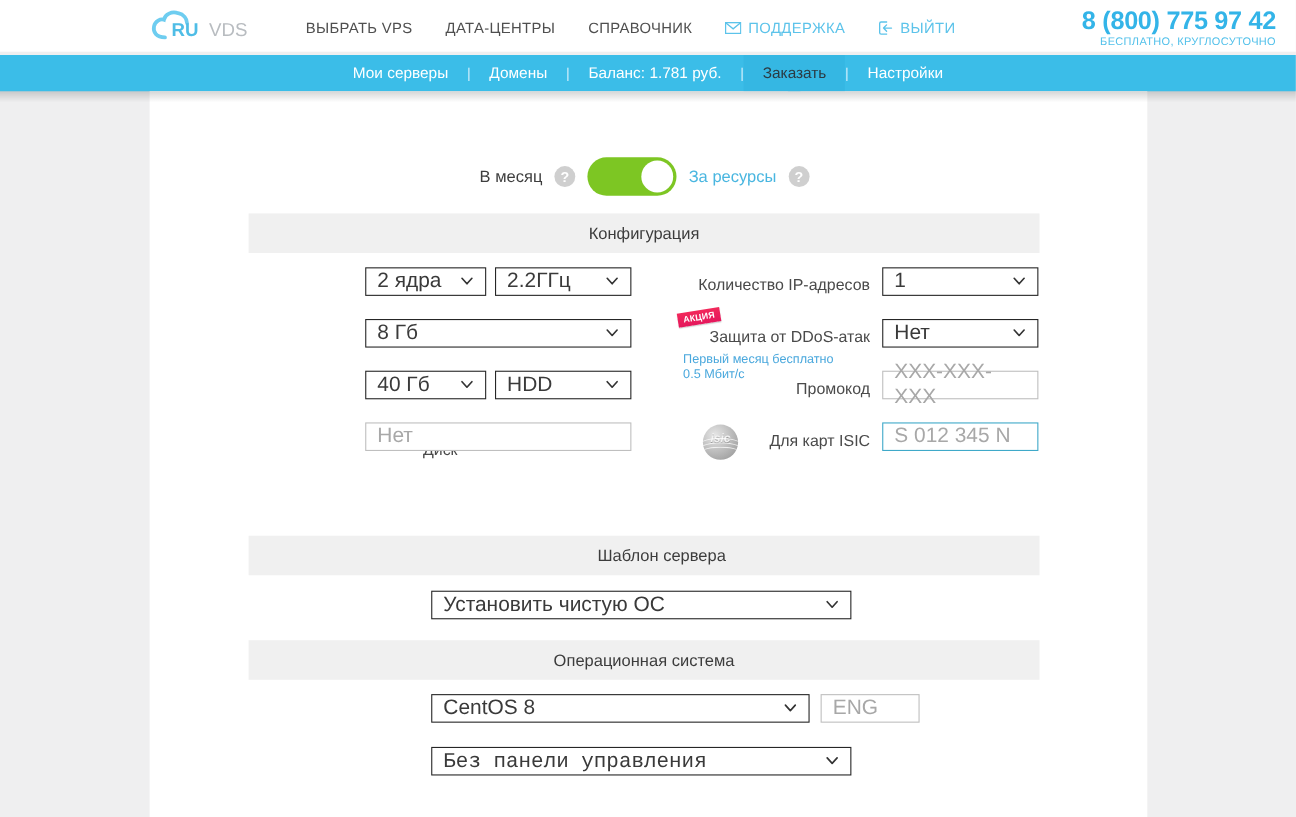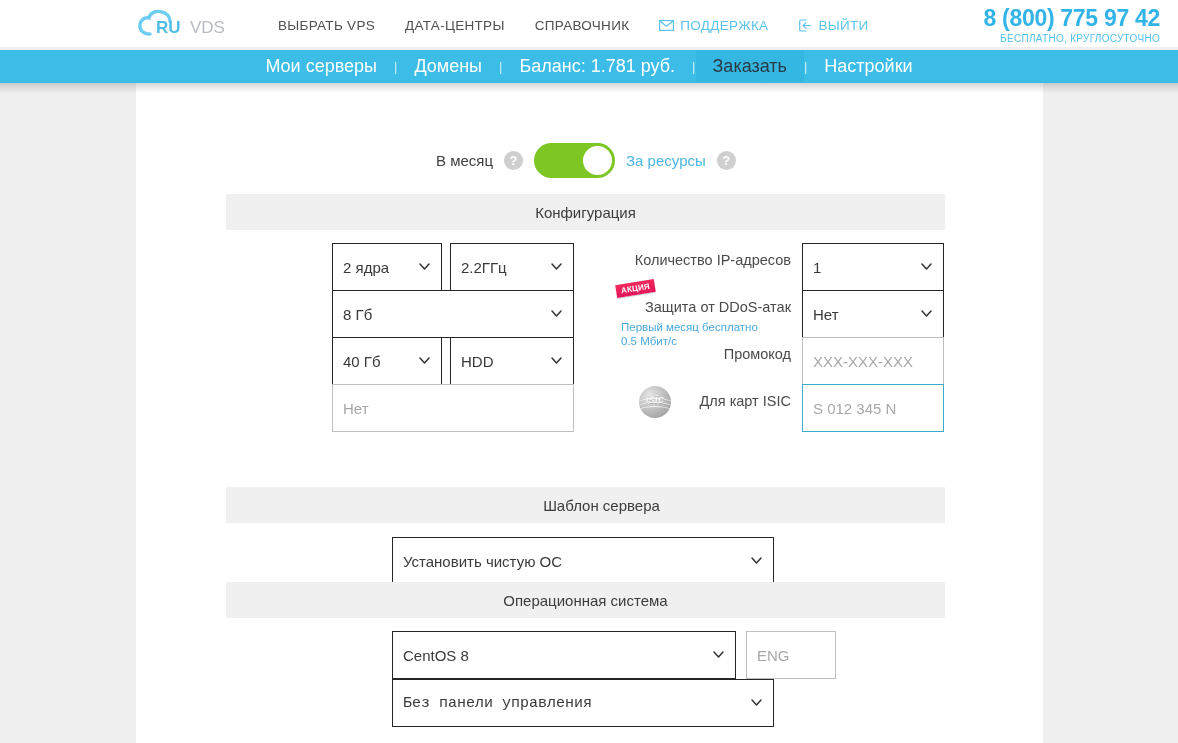--- a/index.html
+++ b/index.html
@@ -44,21 +44,21 @@
 
   
   .bluebar {
     position: absolute; left: 0; top: 50px;
     width: 1178px; height: 33px;
     background: #3bbde8;
     display: flex; align-items: center; justify-content: center;
   }
   .bluebar .inner { display: flex; align-items: center; height: 33px; }
   .bluebar a {
-    color: #ffffff; font-size: 18px; text-decoration: none;
+    color: #ffffff; font-size: 14px; text-decoration: none;
     padding: 0 17px; line-height: 33px; white-space: nowrap;
   }
   .bluebar a.active {
     color: #2b3b44; background: #35b7e3;
     position: relative;
   }
   .bluebar a.active .caret {
     position: absolute; left: 50%; bottom: -6px; margin-left: -6px;
     width: 0; height: 0;
     border-left: 6px solid transparent;
@@ -85,24 +85,24 @@
     display: flex; align-items: center; justify-content: center;
     font-size: 15px; color: #3c3c3c;
   }
 
   .row { position: absolute; display: flex; align-items: center; }
 
   .lbl { font-size: 14.5px; color: #4a4a4a; text-align: right; }
 
   
   .sel, .inp {
-    height: 48px; background: #fff;
+    height: 26px; background: #fff;
     border: 1px solid #262626;
     display: flex; align-items: center;
-    padding: 0 10px; font-size: 15px; color: #3a3a3a;
+    padding: 0 10px; font-size: 19px; color: #3a3a3a;
     position: relative; cursor: pointer;
   }
   .sel .chev {
     position: absolute; right: 10px; top: 50%;
     width: 13px; height: 13px; margin-top: -7px;
   }
   .sel .chev svg { display: block; }
   .inp { cursor: text; }
   .inp .ph { color: #a8a8a8; }
   .inp.light { border-color: #bfbfbf; }

